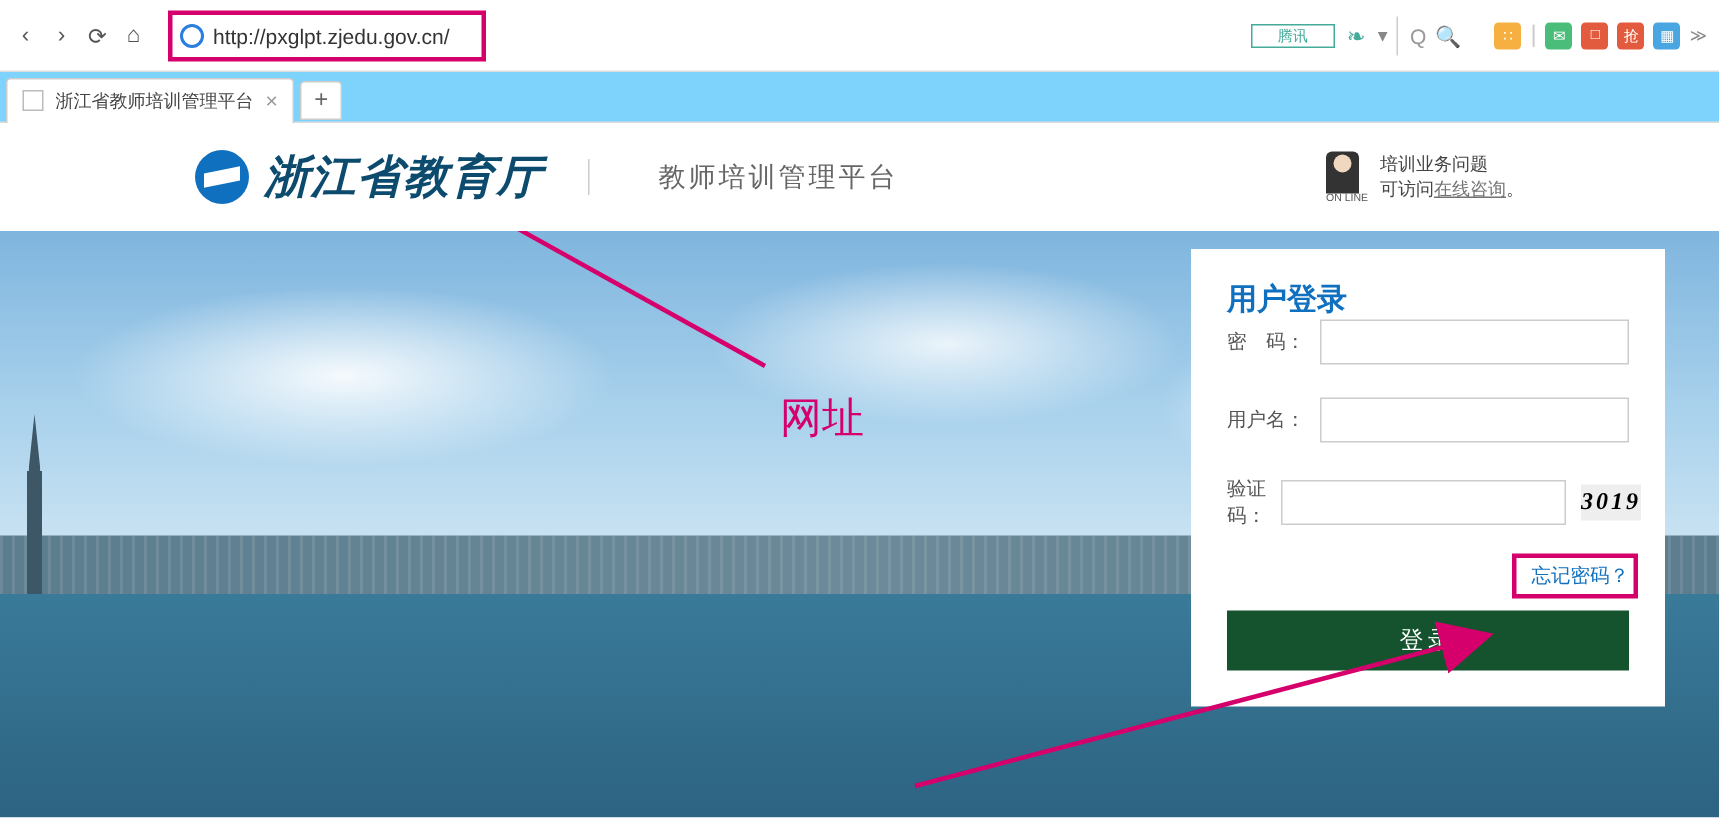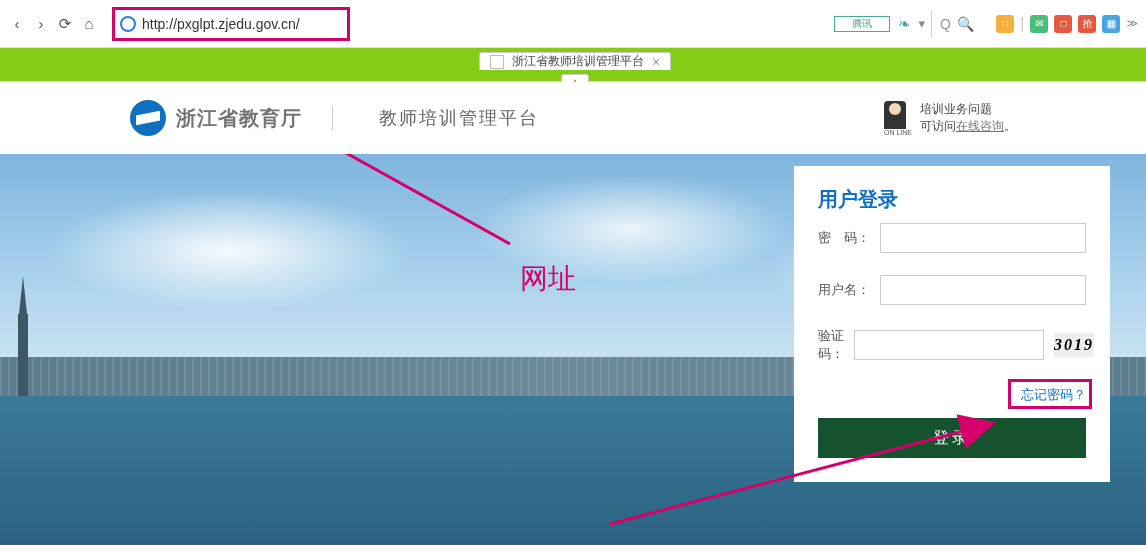--- a/index.html
+++ b/index.html
@@ -3,62 +3,62 @@
   <meta charset="utf-8">
   <style>
     * { margin: 0; padding: 0; box-sizing: border-box; font-family: "Microsoft YaHei", Arial, sans-serif; }
     body { width: 1146px; height: 545px; overflow: hidden; background: #fff; position: relative; }
 
     
     .browser-chrome { height: 48px; background: #fff; border-bottom: 1px solid #ddd; display: flex; align-items: center; padding: 0 8px; gap: 6px; }
     .nav-btn { width: 18px; height: 18px; display: flex; align-items: center; justify-content: center; color: #555; font-size: 15px; cursor: pointer; }
     .url-wrap { position: relative; margin-left: 12px; }
     .url-highlight { position: absolute; left: -4px; top: -4px; right: -4px; bottom: -4px; border: 3px solid #d6006c; pointer-events: none; }
-    .url-bar { display: flex; align-items: center; width: 230px; height: 26px; gap: 6px; padding: 0 4px; }
+    .url-bar { display: flex; align-items: center; width: 204px; height: 26px; gap: 6px; padding: 0 4px; }
     .url-icon { width: 16px; height: 16px; border-radius: 50%; border:2px solid #2a7de1; display:inline-block; }
     .url-text { font-size: 14px; color: #333; }
     .addr-icons { margin-left:auto; display:flex; gap:8px; align-items:center; color:#4a9; font-size:13px; }
     .search-wrap { display:flex; align-items:center; gap:6px; border-left:1px solid #ccc; padding:0 8px; height:26px; }
     .search-icon { color:#999; font-size:14px; }
     .search-text { color:#888; font-size:13px; width:150px; }
     .ext-icons { display:flex; gap:6px; margin-left:8px; align-items:center; }
     .ext-ic { width:18px; height:18px; border-radius:3px; display:flex; align-items:center; justify-content:center; font-size:10px; color:#fff; }
 
     
-    .tab-bar { height: 34px; background: #84cc16; border-bottom: 1px solid #ddd; display:flex; align-items:center;flex-direction:column; }
+    .tab-bar { height: 34px; background: #7dd3fc; border-bottom: 1px solid #ddd; display:flex; align-items:center; }
     .tab { height: 30px; background:#fff; border:1px solid #ccc; border-bottom:none; display:flex; align-items:center; padding:0 10px; gap:8px; font-size:12px; color:#444; margin-left:4px; margin-top:4px; border-radius:3px 3px 0 0; position:relative; }
     .tab-favicon { width:14px; height:14px; border:1px solid #bbb; }
     .tab-close { color:#999; font-size:14px; cursor:pointer; }
     .new-tab { width:28px; height:26px; background:#fff; border:1px solid #ccc; margin-left:4px; margin-top:4px; display:flex; align-items:center; justify-content:center; color:#666; font-size:16px; border-radius:3px 3px 0 0; cursor:pointer; }
 
     
     .page-header { height: 72px; background:#fff; display:flex; align-items:center; padding:0 130px 0 130px; position:relative; }
     .logo-wrap { display:flex; align-items:center; gap:10px; }
     .logo-mark { width:36px; height:36px; background:#1070c0; border-radius:50%; position:relative; overflow:hidden; }
     .logo-mark::after{content:""; position:absolute; inset:6px; background:#fff; clip-path:polygon(0 40%,100% 20%,100% 60%,0 80%);}
-    .logo-text { font-size:20px; color:#737373; font-weight:bold; letter-spacing:1px; }
+    .logo-text { font-size:30px; color:#0c4a6e; font-weight:bold; letter-spacing:1px;font-style:italic; }
     .sub-title { margin-left:30px; padding-left:46px; border-left:1px solid #ccc; font-size:18px; color:#666; letter-spacing:2px; }
     .help-wrap { margin-left:auto; display:flex; align-items:flex-start; gap:8px; font-size:12px; color:#444; }
     .help-avatar { width:22px; height:28px; background:#333; border-radius:4px 4px 0 0; position:relative; }
     .help-avatar::before{content:"";position:absolute;top:2px;left:5px;width:12px;height:12px;background:#f0d7c0;border-radius:50%;}
     .help-link { color:#737373; }
 
     
     .hero { position:relative; height: 391px; overflow:hidden; }
     .hero-bg { position:absolute; inset:0; background: linear-gradient(to bottom, #7fb5de 0%, #a8d1ec 30%, #cce4f3 55%, #4d8eaf 58%, #5e98b8 70%, #2f6d8e 100%); }
     .clouds { position:absolute; top:0; left:0; right:0; height:55%; background: radial-gradient(ellipse 300px 100px at 20% 45%, rgba(255,255,255,.9), transparent 60%), radial-gradient(ellipse 260px 90px at 55% 35%, rgba(255,255,255,.8), transparent 60%), radial-gradient(ellipse 240px 100px at 80% 55%, rgba(255,255,255,.85), transparent 60%); }
     .skyline { position:absolute; left:0; right:0; top:52%; height:40px; background: linear-gradient(to right, #5b7d8e, #6c8a99, #5b7d8e); }
     .skyline::before{content:"";position:absolute;inset:0;background:repeating-linear-gradient(90deg,rgba(255,255,255,.1) 0 2px,transparent 2px 8px);}
     .tower { position:absolute; left:18px; top:160px; width:10px; height:110px; background:#3e5766; }
     .tower::before{content:"";position:absolute;top:-38px;left:1px;width:8px;height:38px;background:#3e5766;clip-path:polygon(50% 0,100% 100%,0 100%);}
     .water { position:absolute; left:0; right:0; top:62%; bottom:0; background: linear-gradient(to bottom,#3a7a99,#2d6382); }
 
     
     .login-box { position:absolute; right:36px; top:12px; width:316px; background:#fff; padding:20px 24px 24px; }
-    .login-title { font-size:20px; color:#1070c0; font-weight:bold; margin-bottom:10px; }
+    .login-title { font-size:20px; color:#1070c0; font-weight:bold; margin-bottom:0; }
     .form-row { display:flex; align-items:center; margin-bottom:22px; gap:10px; }
     .form-label { width:52px; font-size:13px; color:#555; text-align:justify; }
     .form-input { flex:1; height:30px; border:1px solid #ccc; padding:0 6px; font-size:13px; }
     .captcha-row .form-input { flex:1; }
     .captcha-img { width:66px; height:24px; background:#eee; display:flex; align-items:center; justify-content:center; font-style:italic; font-weight:bold; font-size:16px; letter-spacing:2px; font-family: "Times New Roman", serif; }
     .forgot-wrap { text-align:right; margin-bottom:14px; position:relative; }
     .forgot-link { color:#1070c0; font-size:13px; text-decoration:none; }
     .forgot-highlight { position:absolute; right:-6px; top:-6px; width:84px; height:30px; border:3px solid #d6006c; pointer-events:none; }
     .login-btn { width:100%; height:40px; background:#14532d; color:#fff; border:none; font-size:16px; letter-spacing:3px; cursor:pointer; }
 

